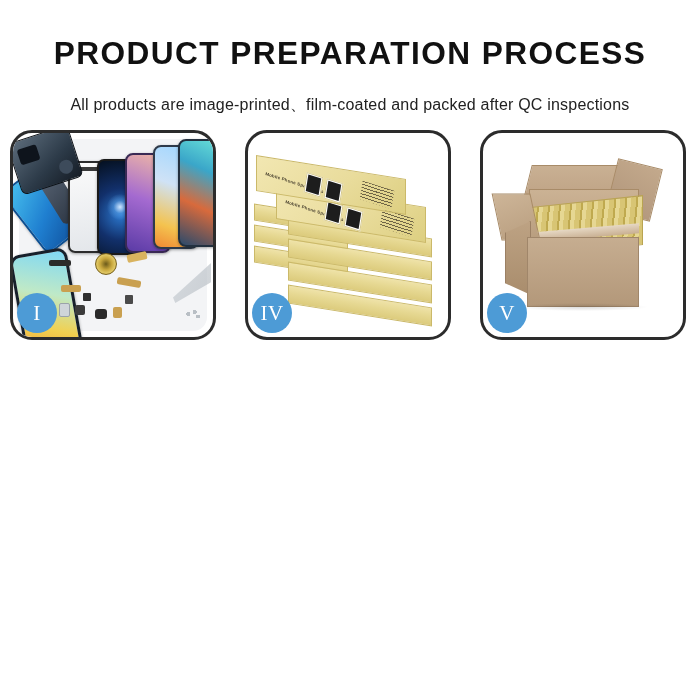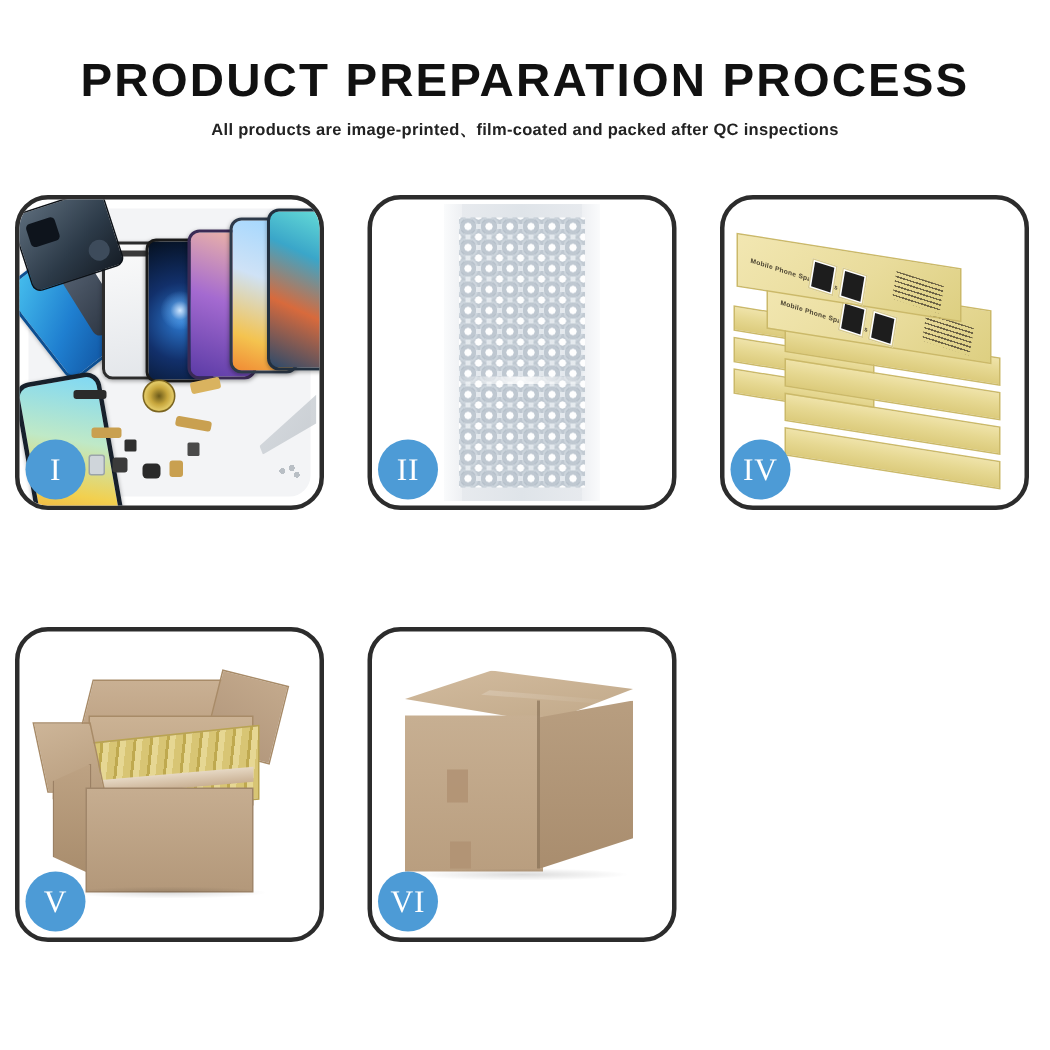--- a/index.html
+++ b/index.html
@@ -17,22 +17,22 @@
   .header{position:absolute;left:0;top:0;width:700px;text-align:center;}
   .title{
     margin:0;padding:0;
     font-size:31px;font-weight:bold;letter-spacing:1.4px;
     color:#111111;line-height:1;
     padding-top:38px;
     font-family:"Liberation Sans","DejaVu Sans",sans-serif;
     transform:scaleX(1.02);
   }
   .subtitle{
-    margin:0;padding:0;padding-top:13px;
-    font-size:11px;font-weight:bold;letter-spacing:.2px;
+    margin:15px;padding:0;padding-top:13px;
+    font-size:16px;font-weight:normal;letter-spacing:.2px;
     color:#222222;line-height:1;
   }
 
   
   .grid{
     position:absolute;left:10px;top:130px;
     width:680px;height:505px;
     display:grid;
     grid-template-columns:206px 206px 206px;
     grid-template-rows:210px 210px;
@@ -315,30 +315,20 @@
         <div class="sm3"></div>
         <div class="sm4"></div>
         <div class="sm5"></div>
         <div class="sm6"></div>
         <div class="tweez"></div>
         <div class="screws"></div>
       </div>
       <div class="badge">I</div>
     </div>
 
-    <div class="panel">
-      <div class="scene">
-        <div class="bw-sheet"></div>
-        <div class="bw-edgeL"></div>
-        <div class="bw-edgeR"></div>
-        <div class="bw-bubbles"></div>
-        <div class="bw-seam"></div>
-      </div>
-      <div class="badge">II</div>
-    </div>
 
 
     <div class="panel">
       <div class="scene stack">
 
         <div class="ybox" style="left:6px;top:78px;width:92px;height:15px;transform:skewY(9deg);"></div>
         <div class="ybox" style="left:6px;top:99px;width:92px;height:15px;transform:skewY(9deg);"></div>
         <div class="ybox" style="left:6px;top:120px;width:92px;height:15px;transform:skewY(9deg);"></div>
 
         <div class="ybox" style="left:40px;top:94px;width:142px;height:17px;transform:skewY(9deg);"></div>
@@ -379,29 +369,15 @@
         <div class="c5-content"></div>
         <div class="c5-rim"></div>
         <div class="c5-flapL"></div>
         <div class="c5-side"></div>
         <div class="c5-front"></div>
         <div class="c5-shadow"></div>
       </div>
       <div class="badge">V</div>
     </div>
 
-    <div class="panel">
-      <div class="scene">
-        <div class="c6-sheen"></div>
-        <div class="c6-top"></div>
-        <div class="c6-topseam"></div>
-        <div class="c6-front"></div>
-        <div class="c6-right"></div>
-        <div class="c6-edge"></div>
-        <div class="c6-tape"></div>
-        <div class="c6-tape2"></div>
-        <div class="c6-shadow"></div>
-      </div>
-      <div class="badge">VI</div>
-    </div>
 
   </div>
 </div>
 
 </body></html>

